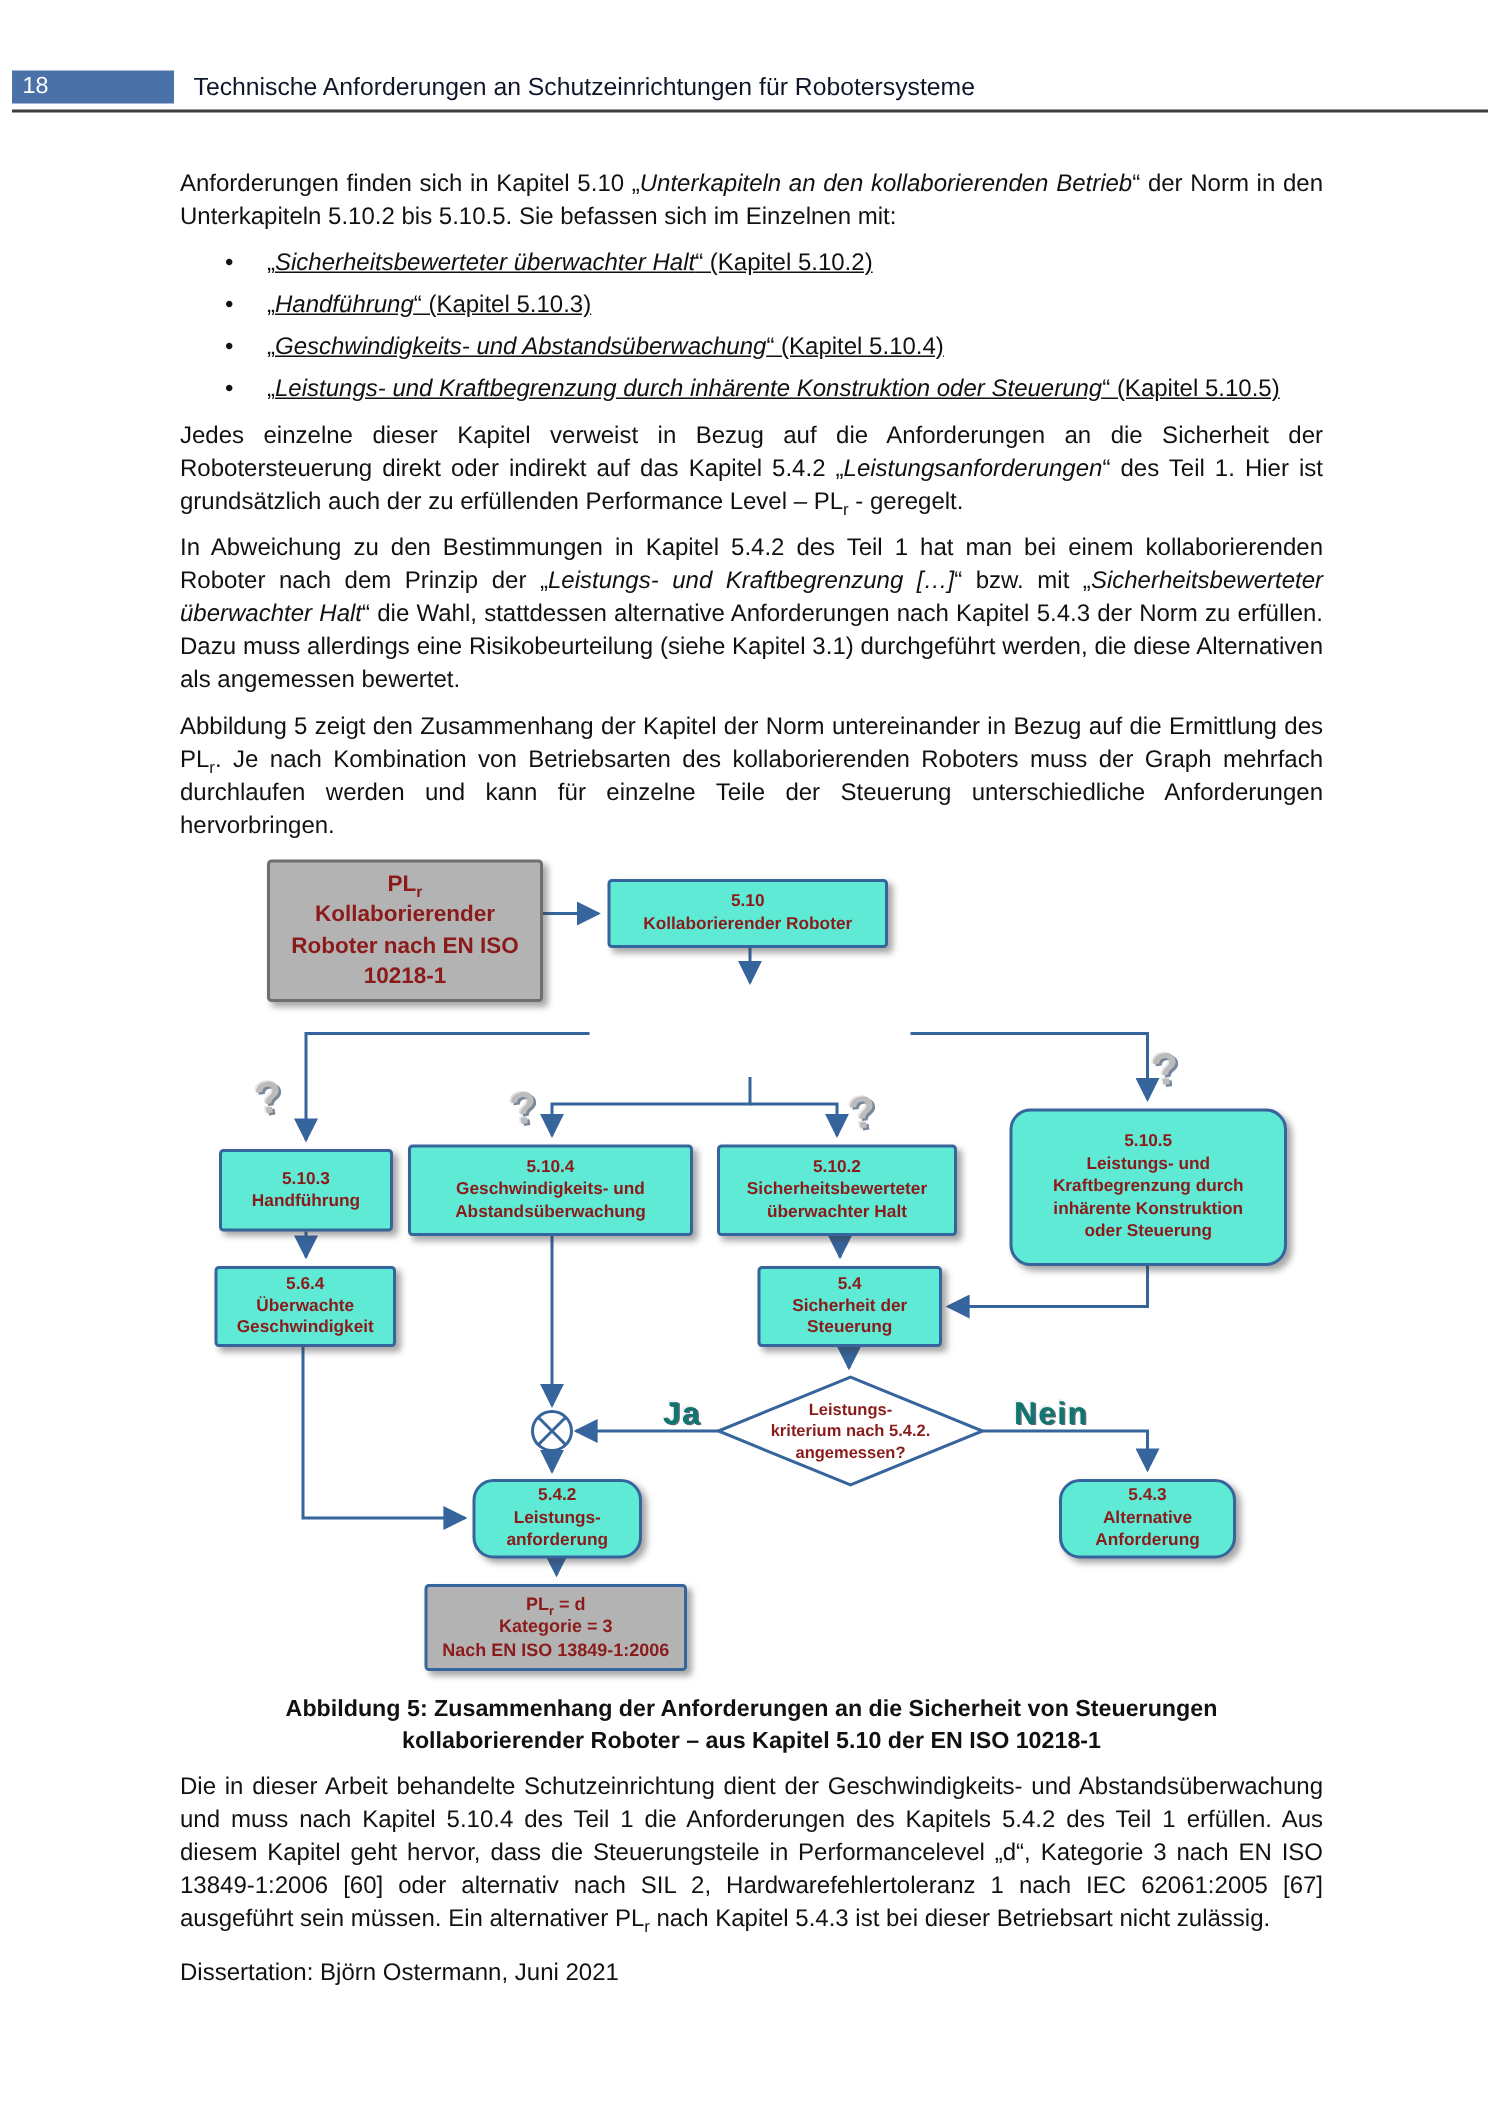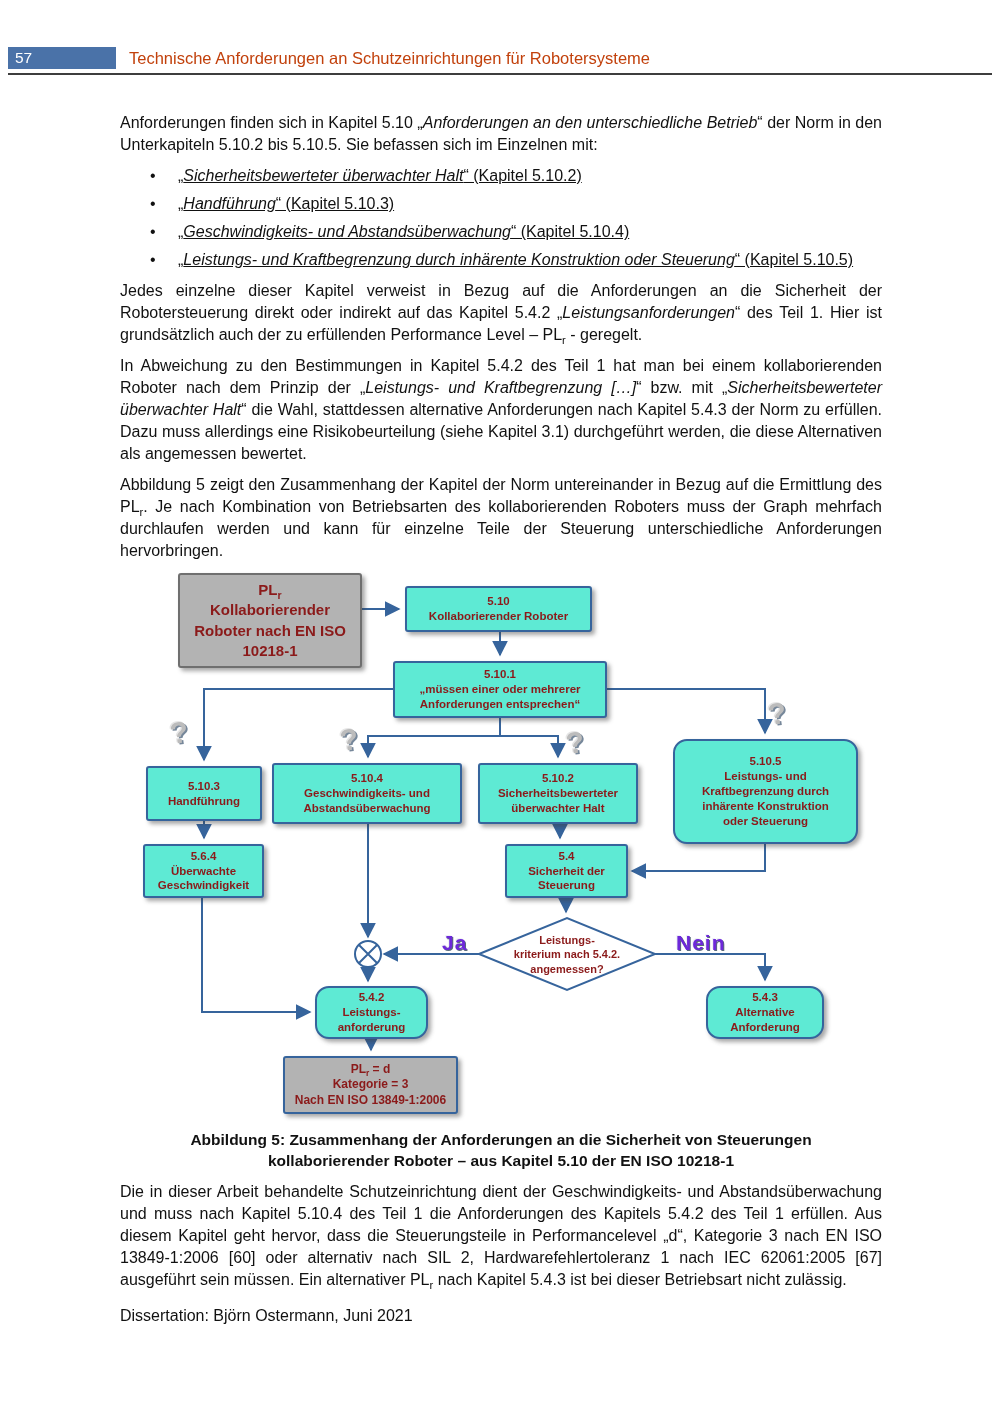--- a/index.html
+++ b/index.html
@@ -3,60 +3,60 @@
 <meta charset="utf-8">
 <style>
   * { margin:0; padding:0; box-sizing:border-box; }
   html,body { background:#ffffff; }
   body { font-family:"Liberation Sans", sans-serif; color:#111; }
   .page { position:relative; width:1000px; height:1414px; background:#fff; overflow:hidden; }
 
   
   .header-bar { position:absolute; left:8px; top:47px; width:984px; display:flex; align-items:center; gap:13px; padding-bottom:4px; border-bottom:2px solid #3d3d3d; }
   .pagenum-box { width:108px; height:22px; background:var(--header_box,#4a72a8); color:#fff; font-size:15.5px; display:flex; align-items:center; padding-left:7px; }
-  .header-title { font-size:16.5px; color:#c2410c; }
+  .header-title { font-size:16.5px; color:#0f172a; }
 
   
   .content { position:absolute; left:120px; top:112px; width:762px; }
   .para { font-size:16px; line-height:22px; text-align:justify; margin-bottom:9px; }
   sub { font-size:70%; line-height:0; }
   .bullets { list-style:none; margin:2px 0 9px 0;text-decoration:underline; }
   .bullets li { position:relative; padding-left:58px; font-size:16px; line-height:22px; margin-bottom:6px; text-align:justify; }
   .bullets li::before { content:"\2022"; position:absolute; left:30px; }
 
   
   .figure { position:relative; width:762px; height:552px; margin:4px 0 6px 0; }
   .fig-svg { position:absolute; left:0; top:0; }
   .node { position:absolute; border:2px solid var(--accent,#36649c); background:#5eead4; color:var(--node_text,#8b1a1a); font-weight:bold; font-size:11.5px; line-height:1.3; text-align:center; display:flex; align-items:center; justify-content:center; padding:3px 4px; box-shadow:3px 3px 4px rgba(60,60,60,.45); border-radius:3px; }
   .node.rounded { border-radius:14px; }
   .node.gray { background:var(--gray_fill,#b3b3b3); }
   .node.start { font-size:15px; border-color:#6f6f6f; line-height:1.35;text-align:center; }
   .node.end { font-size:12px; }
   .diamond-text { position:absolute; left:372px; top:362px; width:150px; text-align:center; color:var(--node_text,#8b1a1a); font-weight:bold; font-size:11px; line-height:1.3; }
-  .flow-label { position:absolute; font-weight:bold; font-size:21px; letter-spacing:1px; color:#6d28d9; text-shadow:1px 1px 0 #5a6a7a, -1px -1px 0 #eef1f5; }
+  .flow-label { position:absolute; font-weight:bold; font-size:21px; letter-spacing:1px; color:#0f766e; text-shadow:1px 1px 0 #5a6a7a, -1px -1px 0 #eef1f5; }
   .qmark { position:absolute; font-size:30px; font-weight:bold; color:#bcbcbc; text-shadow:1.5px 1.5px 0 #76879a, -1px -1px 0 #e6e6e6; transform:rotate(-8deg); }
 
   .caption { text-align:center; font-weight:bold; font-size:15.5px; line-height:21px; margin-bottom:10px; }
   .footer { font-size:16px; margin-top:16px; }
 </style>
 </head>
 <body>
 
 <div class="page">
 
   <div class="header-bar">
     <div class="pagenum-box">
-      <span>57</span>
+      <span>18</span>
     </div>
     <div class="header-title">Technische Anforderungen an Schutzeinrichtungen für Robotersysteme</div>
   </div>
 
   <div class="content">
 
-    <p class="para">Anforderungen finden sich in Kapitel 5.10 „<i>Anforderungen an den unterschiedliche Betrieb</i>“ der Norm in den Unterkapiteln 5.10.2 bis 5.10.5. Sie befassen sich im Einzelnen mit:</p>
+    <p class="para">Anforderungen finden sich in Kapitel 5.10 „<i>Unterkapiteln an den kollaborierenden Betrieb</i>“ der Norm in den Unterkapiteln 5.10.2 bis 5.10.5. Sie befassen sich im Einzelnen mit:</p>
 
     <ul class="bullets">
       <li><span>„<i>Sicherheitsbewerteter überwachter Halt</i>“ (Kapitel 5.10.2)</span></li>
       <li><span>„<i>Handführung</i>“ (Kapitel 5.10.3)</span></li>
       <li><span>„<i>Geschwindigkeits- und Abstandsüberwachung</i>“ (Kapitel 5.10.4)</span></li>
       <li><span>„<i>Leistungs- und Kraftbegrenzung durch inhärente Konstruktion oder Steuerung</i>“ (Kapitel 5.10.5)</span></li>
     </ul>
 
     <p class="para">Jedes einzelne dieser Kapitel verweist in Bezug auf die Anforderungen an die Sicherheit der Robotersteuerung direkt oder indirekt auf das Kapitel 5.4.2 „<i>Leistungsanforderungen</i>“ des Teil 1. Hier ist grundsätzlich auch der zu erfüllenden Performance Level – PL<sub>r</sub> - geregelt.</p>
     <p class="para">In Abweichung zu den Bestimmungen in Kapitel 5.4.2 des Teil 1 hat man bei einem kollaborierenden Roboter nach dem Prinzip der „<i>Leistungs- und Kraftbegrenzung […]</i>“ bzw. mit „<i>Sicherheitsbewerteter überwachter Halt</i>“ die Wahl, stattdessen alternative Anforderungen nach Kapitel 5.4.3 der Norm zu erfüllen. Dazu muss allerdings eine Risikobeurteilung (siehe Kapitel 3.1) durchgeführt werden, die diese Alternativen als angemessen bewertet.</p>
@@ -98,23 +98,20 @@
       </svg>
 
       <div class="node gray start" style="left:58px; top:2px; width:184px; height:95px;">
         <span>PL<sub>r</sub><br>Kollaborierender<br>Roboter nach EN ISO<br>10218-1</span>
       </div>
 
       <div class="node" style="left:285px; top:15px; width:187px; height:46px;">
         <span>5.10<br>Kollaborierender Roboter</span>
       </div>
 
-      <div class="node" style="left:273px; top:90px; width:214px; height:57px;">
-        <span>5.10.1<br>„müssen einer oder mehrerer<br>Anforderungen entsprechen“</span>
-      </div>
 
       <div class="node" style="left:26px; top:195px; width:116px; height:55px;">
         <span>5.10.3<br>Handführung</span>
       </div>
 
       <div class="node" style="left:152px; top:192px; width:190px; height:61px;">
         <span>5.10.4<br>Geschwindigkeits- und<br>Abstandsüberwachung</span>
       </div>
 
       <div class="node" style="left:358px; top:192px; width:160px; height:61px;">

